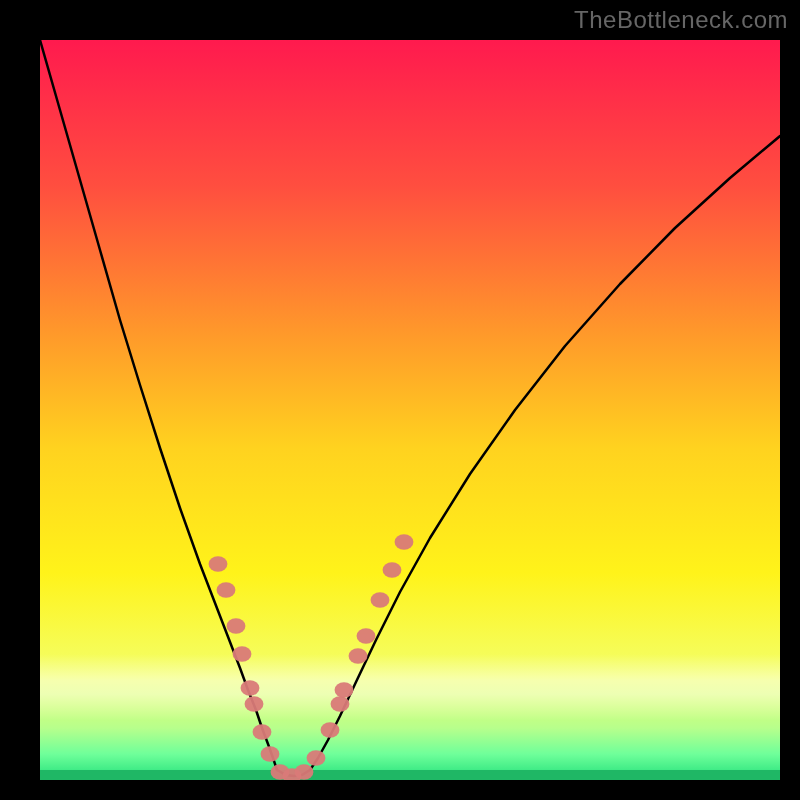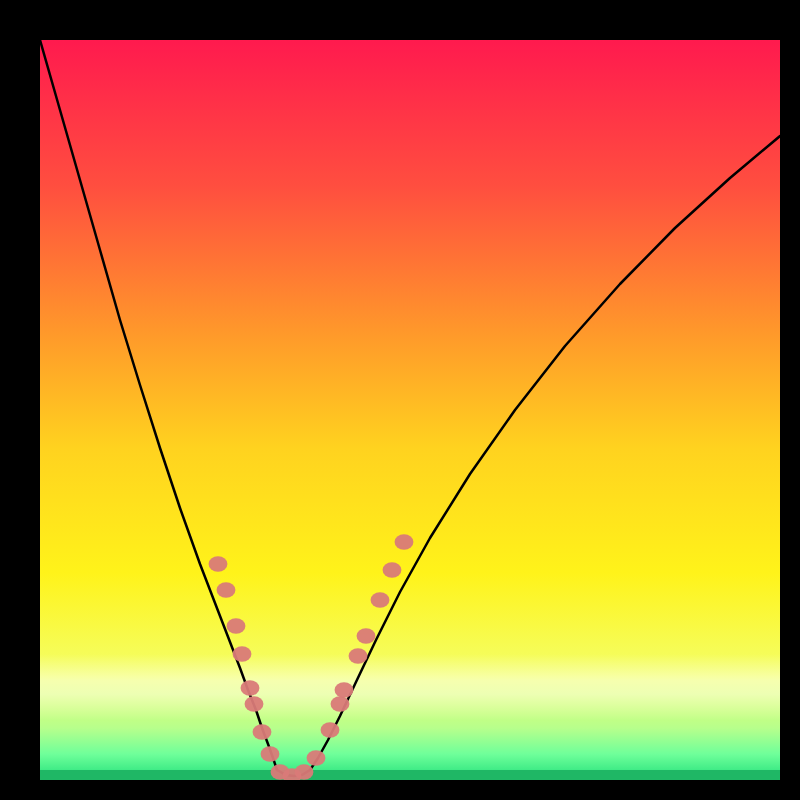--- a/index.html
+++ b/index.html
@@ -39,20 +39,21 @@
   .plot svg {
     display: block;
     width: 740px;
     height: 740px;
   }
 </style>
 </head>
 <body>
 
 <div class="stage">
+  <div class="watermark">TheBottleneck.com</div>
   <div class="plot">
     <svg id="plot-svg" viewBox="0 0 740 740" preserveAspectRatio="none">
         <defs>
           <linearGradient id="bg-grad" x1="0" y1="0" x2="0" y2="1">
             <stop offset="0%" stop-color="#ff1a4e"></stop>
             <stop offset="20%" stop-color="#ff4f3f"></stop>
             <stop offset="40%" stop-color="#ff9a2a"></stop>
             <stop offset="55.00000000000001%" stop-color="#ffd21f"></stop>
             <stop offset="72%" stop-color="#fff31a"></stop>
             <stop offset="86%" stop-color="#f3ff6a"></stop>

